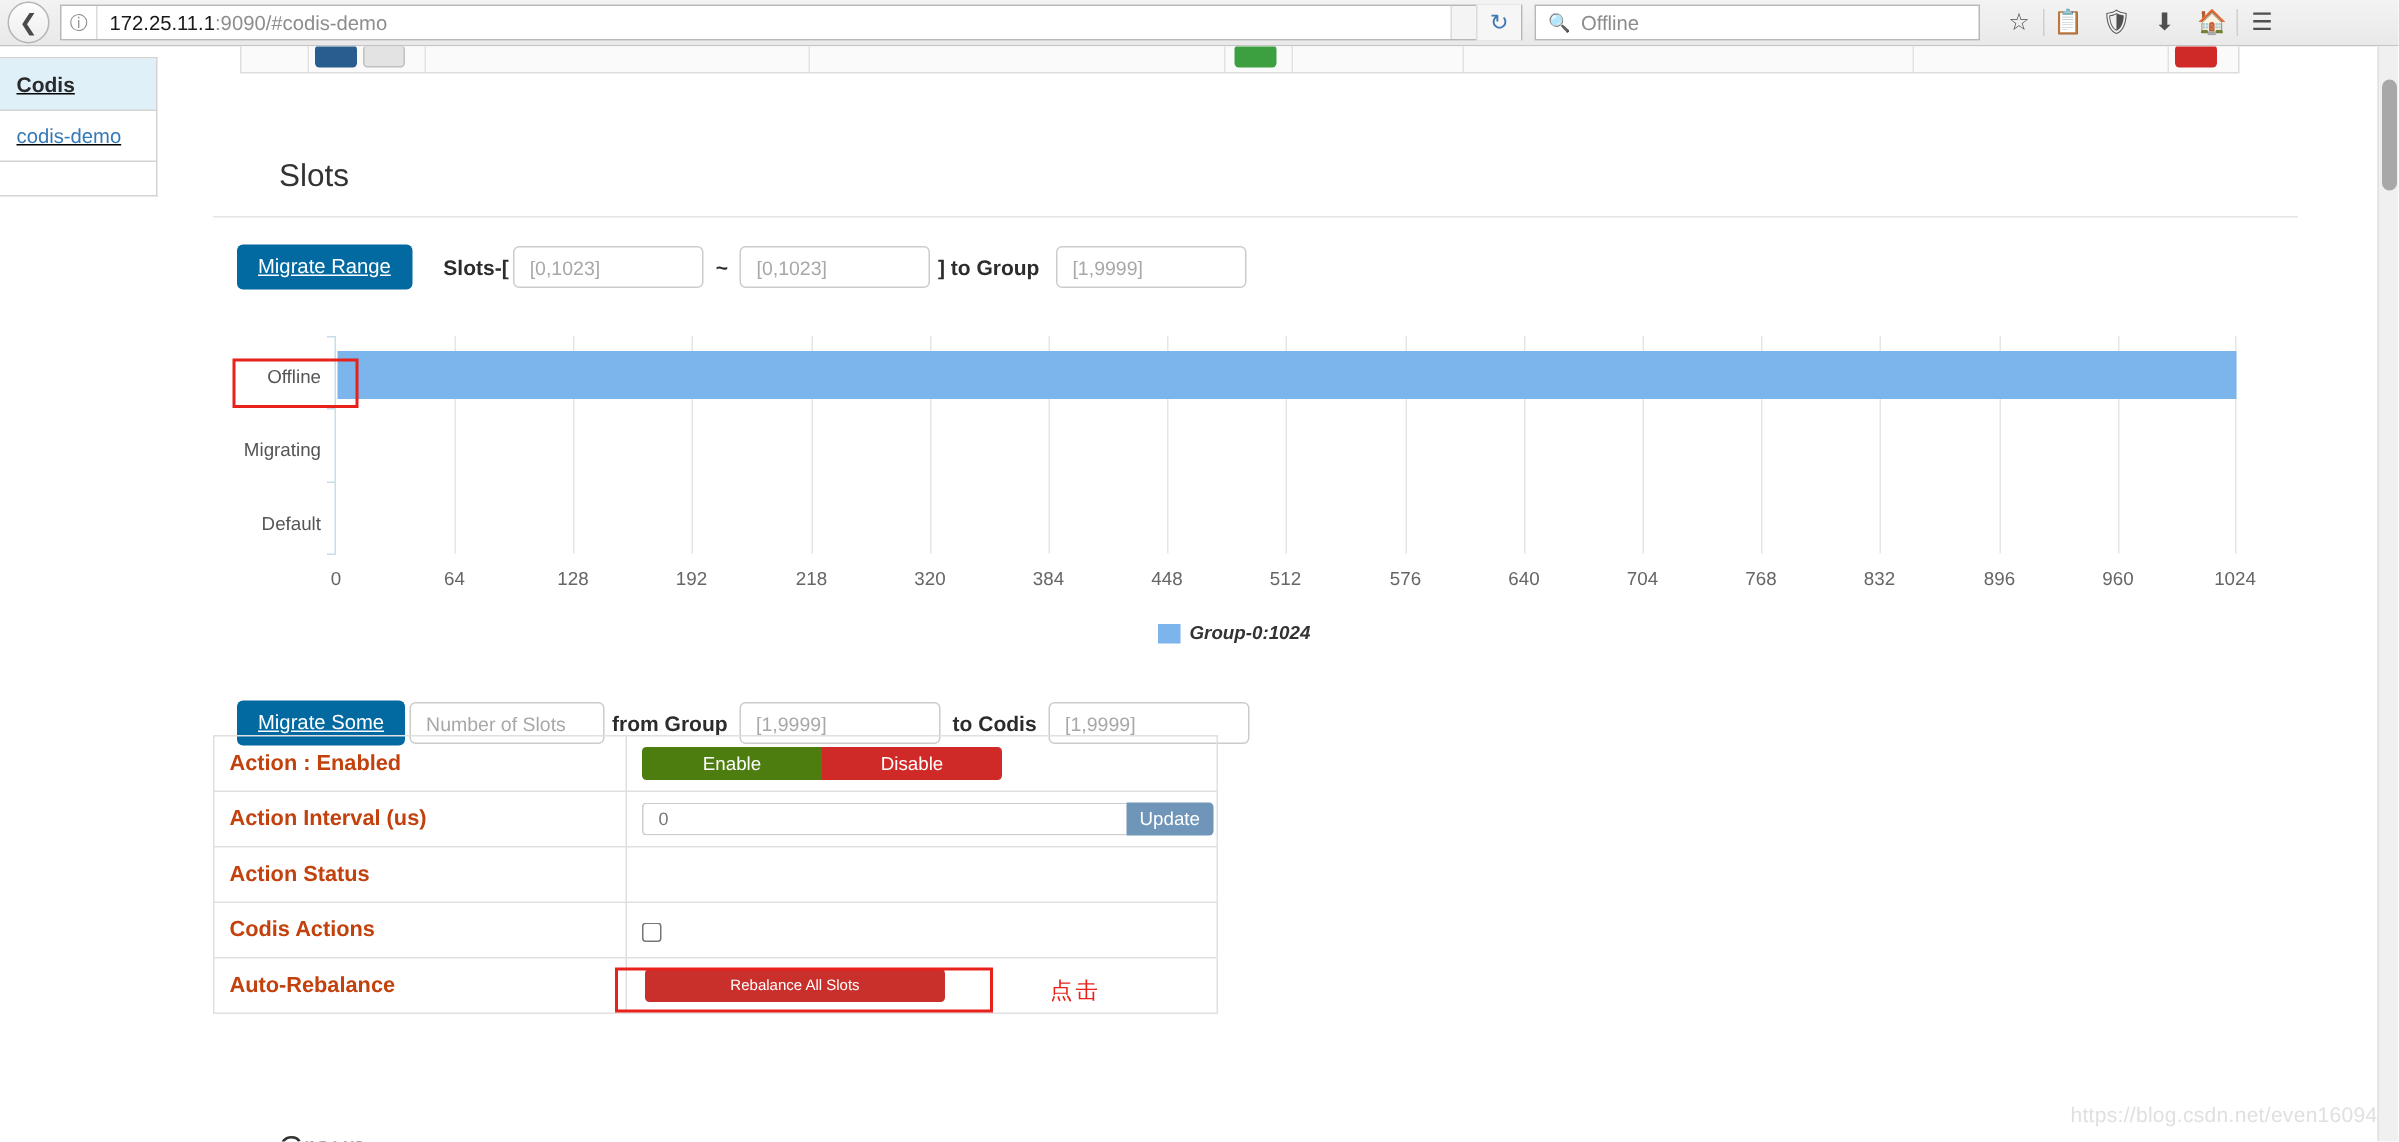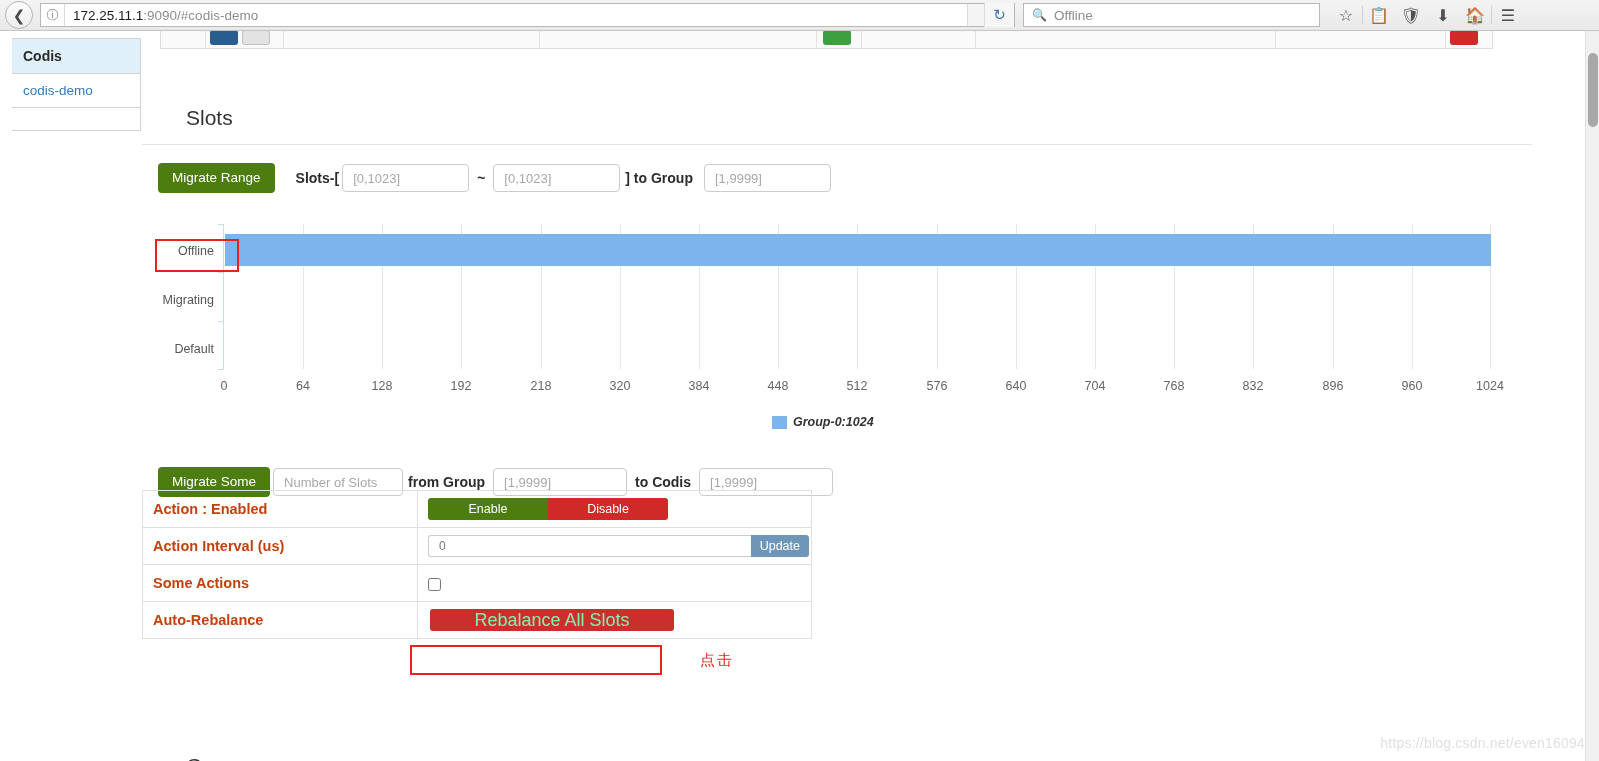--- a/index.html
+++ b/index.html
@@ -91,26 +91,27 @@
     border-left: 1px solid #e0e0e0;
   }
   #vscroll-thumb {
     position: absolute; top: 22px; left: 2px;
     width: 10px; height: 74px;
     background: #a8a8a8; border-radius: 5px;
   }
 
   
   #sidebar {
-    position: absolute; left: 12px; top: 7px;
-    width: 129px;
+    position: absolute; left: 0; top: 7px;
+    width: 105px;
     border: 1px solid #d3d3d3;
     border-left: none;
     background: #fff;
     font-size: 13px;
+    text-decoration: underline;
   }
   #sidebar-header {
     background: #dff0f9;
     padding: 9px 11px;
     font-weight: bold; font-size: 14px; color: #2a2a2a;
     border-bottom: 1px solid #d3d3d3;
   }
   #sidebar-item {
     padding: 9px 11px;
     color: #337ab7; font-size: 13.5px;
@@ -147,21 +148,21 @@
   .control-row {
     display: flex; align-items: center;
     padding: 18px 0 0 16px;
   }
   .btn {
     font-size: 13.5px; color: #fff;
     border: none; border-radius: 4px;
     padding: 7px 14px;
     cursor: pointer; line-height: 1.2;
   }
-  .btn-warning { background: #4d7c0f; }
+  .btn-warning { background: #0369a1; text-decoration: underline; }
   .btn-text { font-size: 14px; color: #2c2c2c; font-weight: bold; margin: 0 3px; }
   .form-input {
     border: 1px solid #cccccc; border-radius: 4px;
     height: 28px; font-size: 13px; color: #555;
     padding: 0 10px; background: #fff;
     outline: none;
   }
   .form-input::placeholder { color: #a8a8a8; }
 
   
@@ -235,22 +236,22 @@
   #update-btn {
     background: #6f95b8; color: #fff; border: none;
     height: 22px; padding: 0 9px; font-size: 12.5px;
     border-radius: 0 3px 3px 0; cursor: pointer;
   }
   #show-actions-checkbox {
     width: 13px; height: 13px; margin: 0;
     vertical-align: middle;
   }
   #rebalance-btn {
-    background: #c9302c; color: #86efac; border: none;
-    width: 244px; height: 22px; font-size: 18px;
+    background: #c9302c; color: #ffffff; border: none;
+    width: 200px; height: 22px; font-size: 10px;
     border-radius: 3px; cursor: pointer;
     margin-left: 2px;
   }
 
   #watermark {
     position: absolute; right: 6px; bottom: 10px;
     color: #e0e0e0; font-size: 14px;
     letter-spacing: 0.2px;
   }
 </style>
@@ -404,21 +405,25 @@
     <tr>
       <td class="label">Action Interval (us)</td>
       <td>
         <div id="interval-wrap">
           <input id="interval-input" value="0" style="">
           <button id="update-btn">Update</button>
         </div>
       </td>
     </tr>
     <tr>
-      <td class="label">Some Actions</td>
+      <td class="label">Action Status</td>
+      <td></td>
+    </tr>
+    <tr>
+      <td class="label">Codis Actions</td>
       <td>
         <input type="checkbox" id="show-actions-checkbox" style="">
       </td>
     </tr>
     <tr>
       <td class="label">Auto-Rebalance</td>
       <td>
         <button id="rebalance-btn">Rebalance All Slots</button>
       </td>
     </tr>

